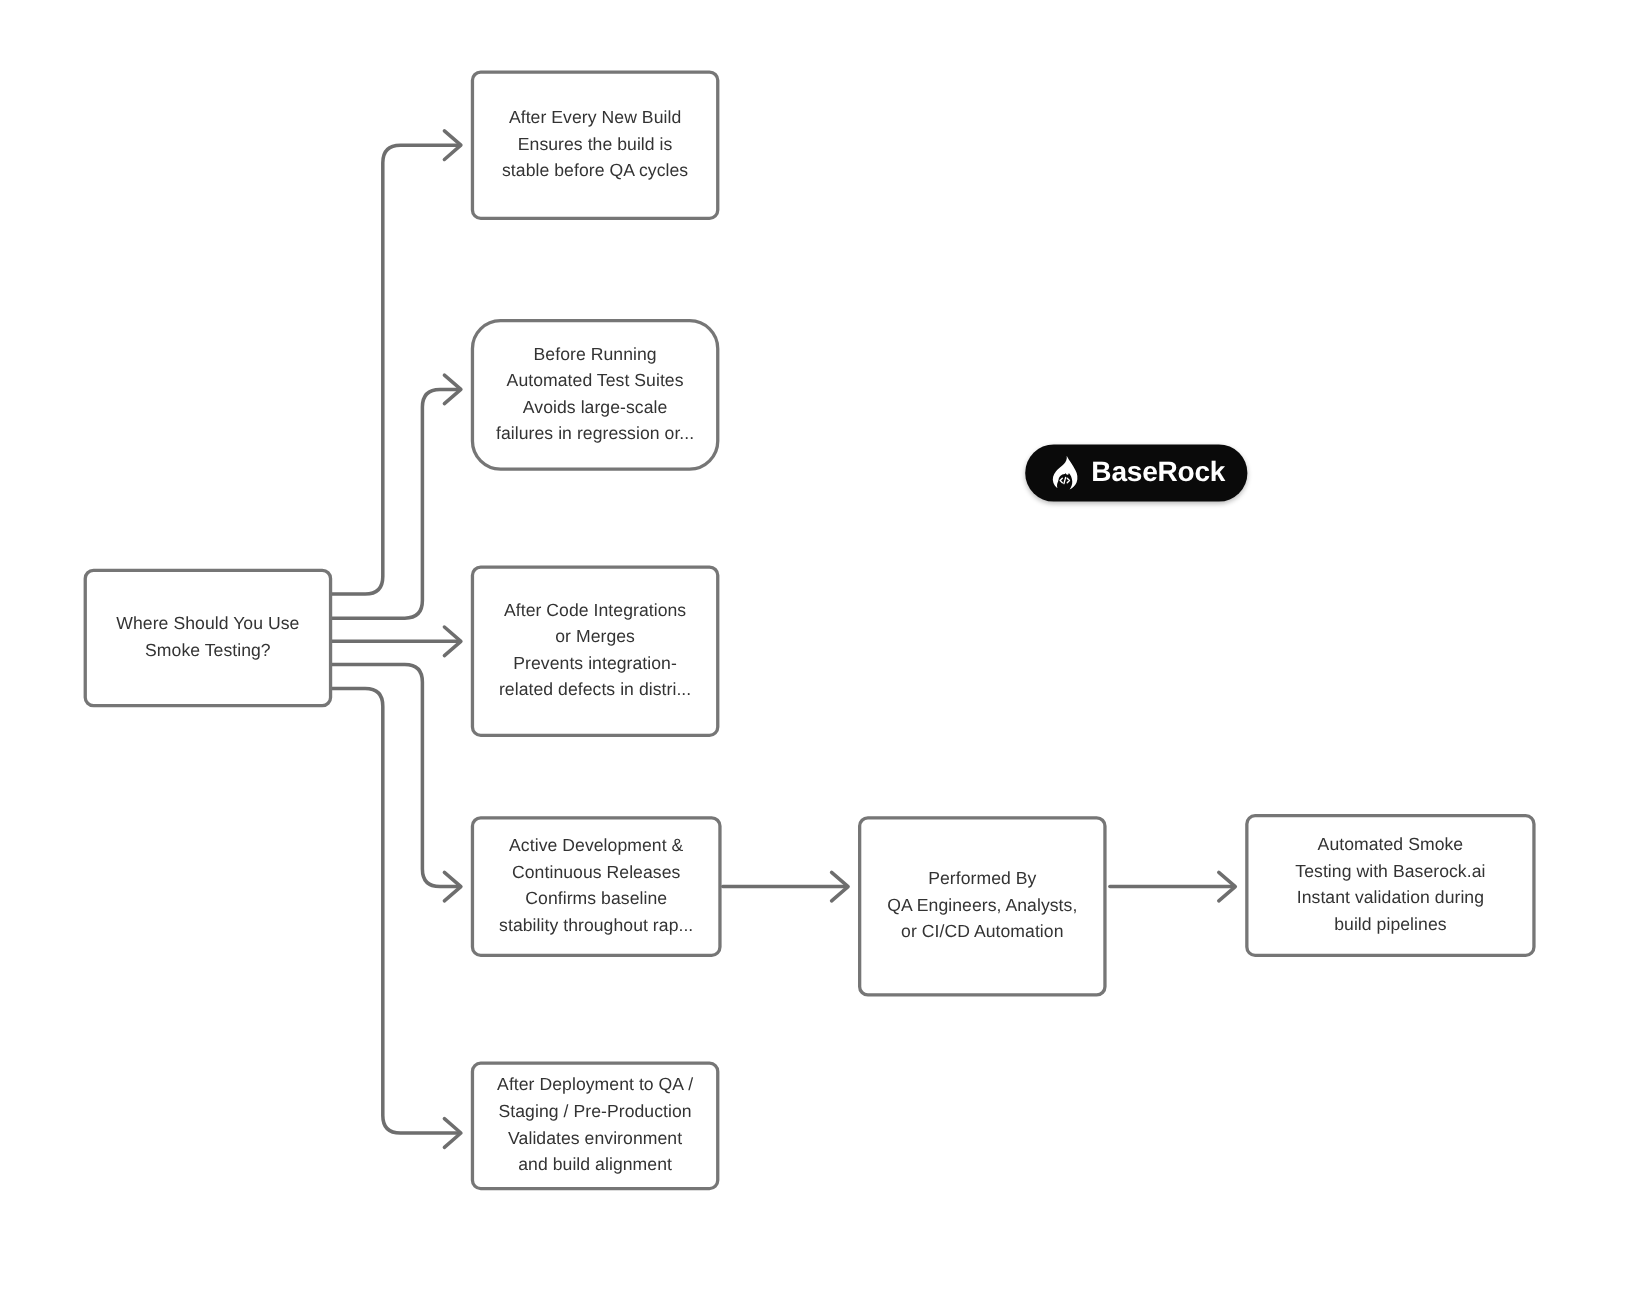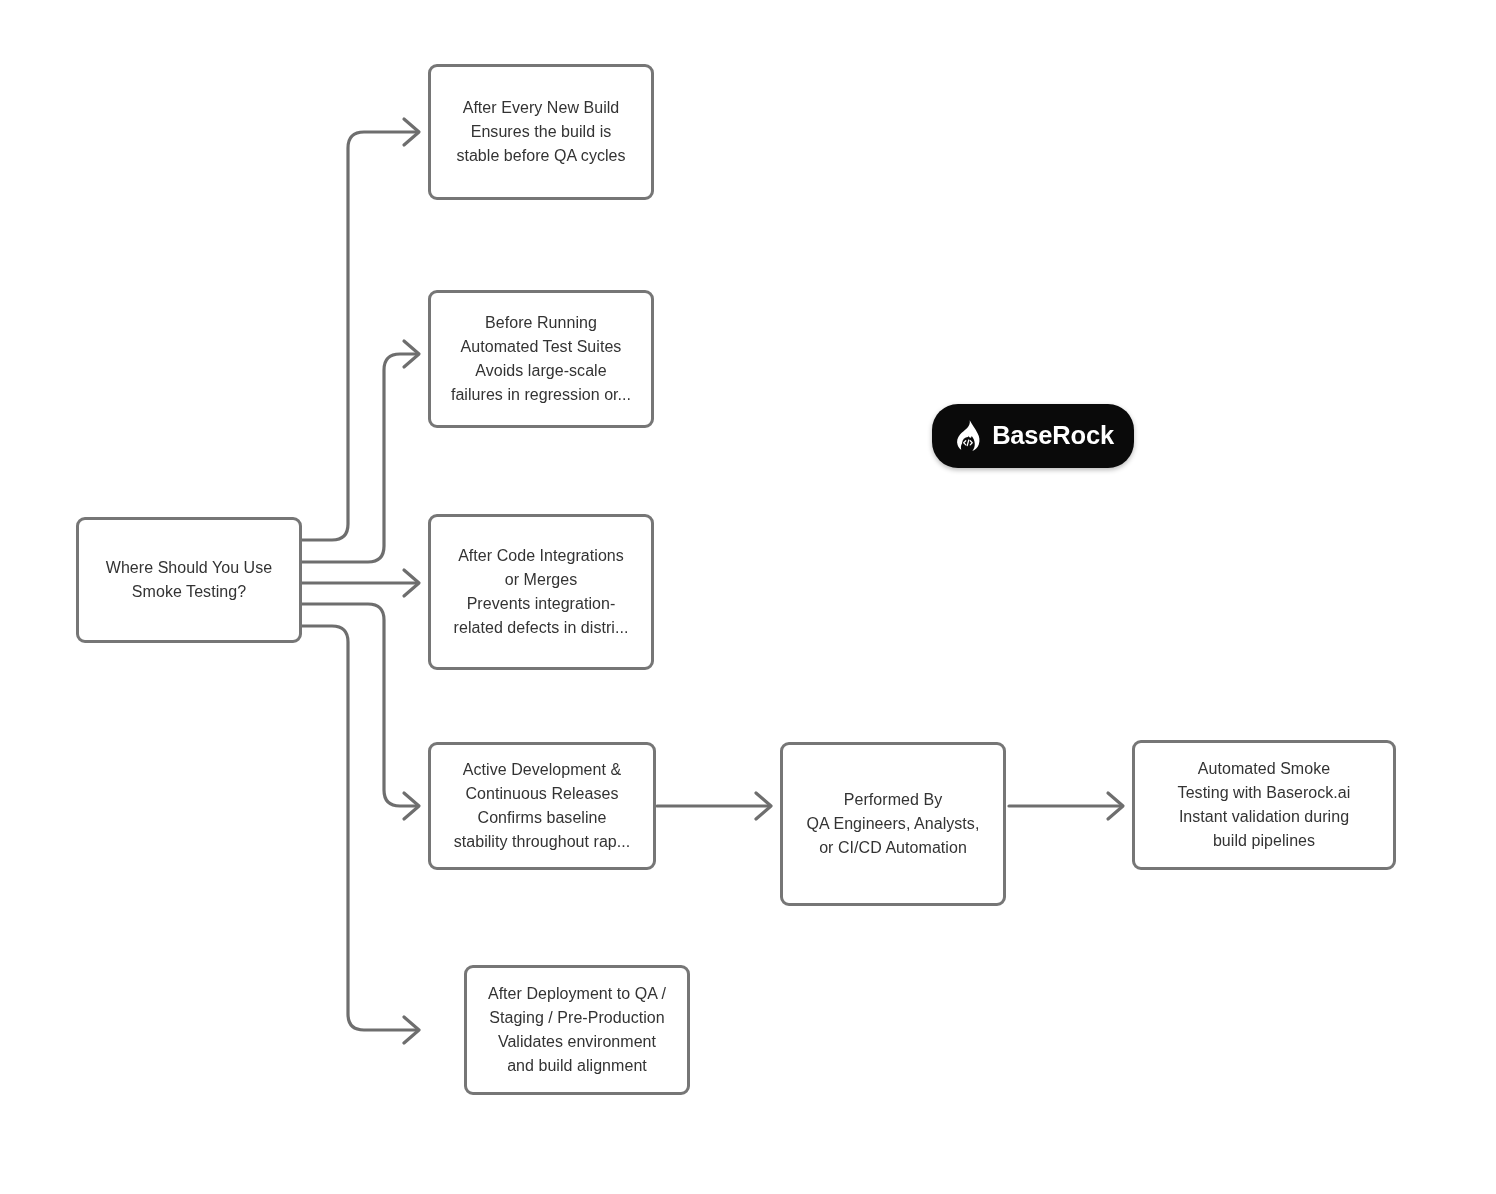--- a/index.html
+++ b/index.html
@@ -43,34 +43,34 @@
     letter-spacing: 0.05px;
     padding: 6px 10px;
   }
   .node-text {
     display: block;
     white-space: pre-line;
   }
   
   #node-root      { left: 76px;   top: 517px; width: 226px; height: 126px; }
   #node-b1        { left: 428px;  top: 64px;  width: 226px; height: 136px; }
-  #node-b2        { left: 428px;  top: 290px; width: 226px; height: 138px; }
+  #node-b2        { left: 428px;  top: 290px; width: 226px; height: 138px; border-radius: 27px; }
   #node-b3        { left: 428px;  top: 514px; width: 226px; height: 156px; }
   #node-b4        { left: 428px;  top: 742px; width: 228px; height: 128px; }
-  #node-b5        { left: 428px;  top: 965px; width: 226px; height: 130px; margin-left: 36px; }
+  #node-b5        { left: 428px;  top: 965px; width: 226px; height: 117px; }
   #node-performed { left: 780px;  top: 742px; width: 226px; height: 164px; }
   #node-baserock  { left: 1132px; top: 740px; width: 264px; height: 130px; }
 
   
   #logo-badge {
     position: absolute;
     left: 932px;
     top: 404px;
     width: 202px;
-    height: 64px;
+    height: 52px;
     background: #0a0a0a;
     border-radius: 26px;
     display: flex;
     align-items: center;
     justify-content: center;
     gap: 9px;
     box-shadow: 0 2px 5px rgba(0,0,0,0.28);
   }
   #logo-badge .logo-mark {
     width: 31px;

